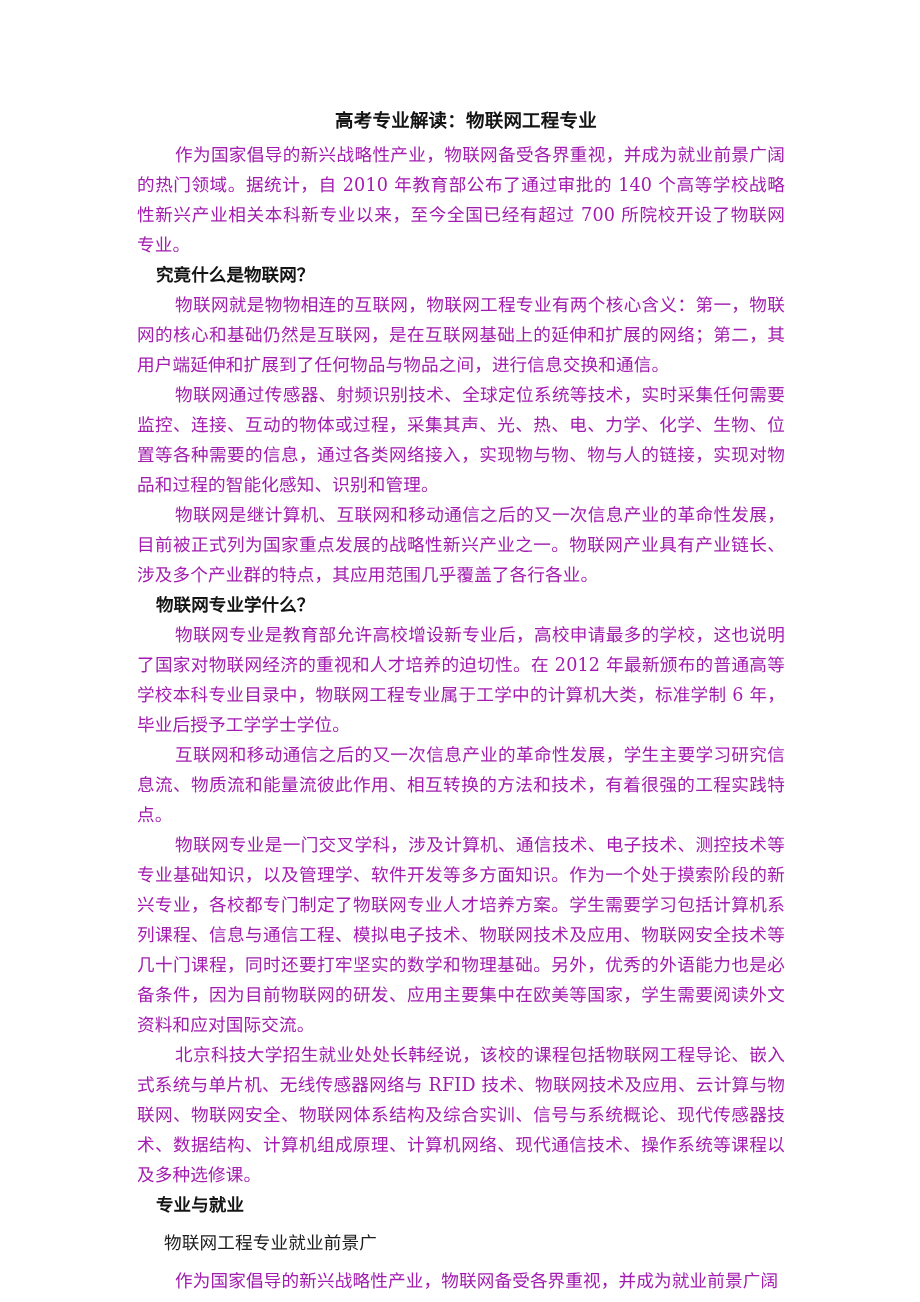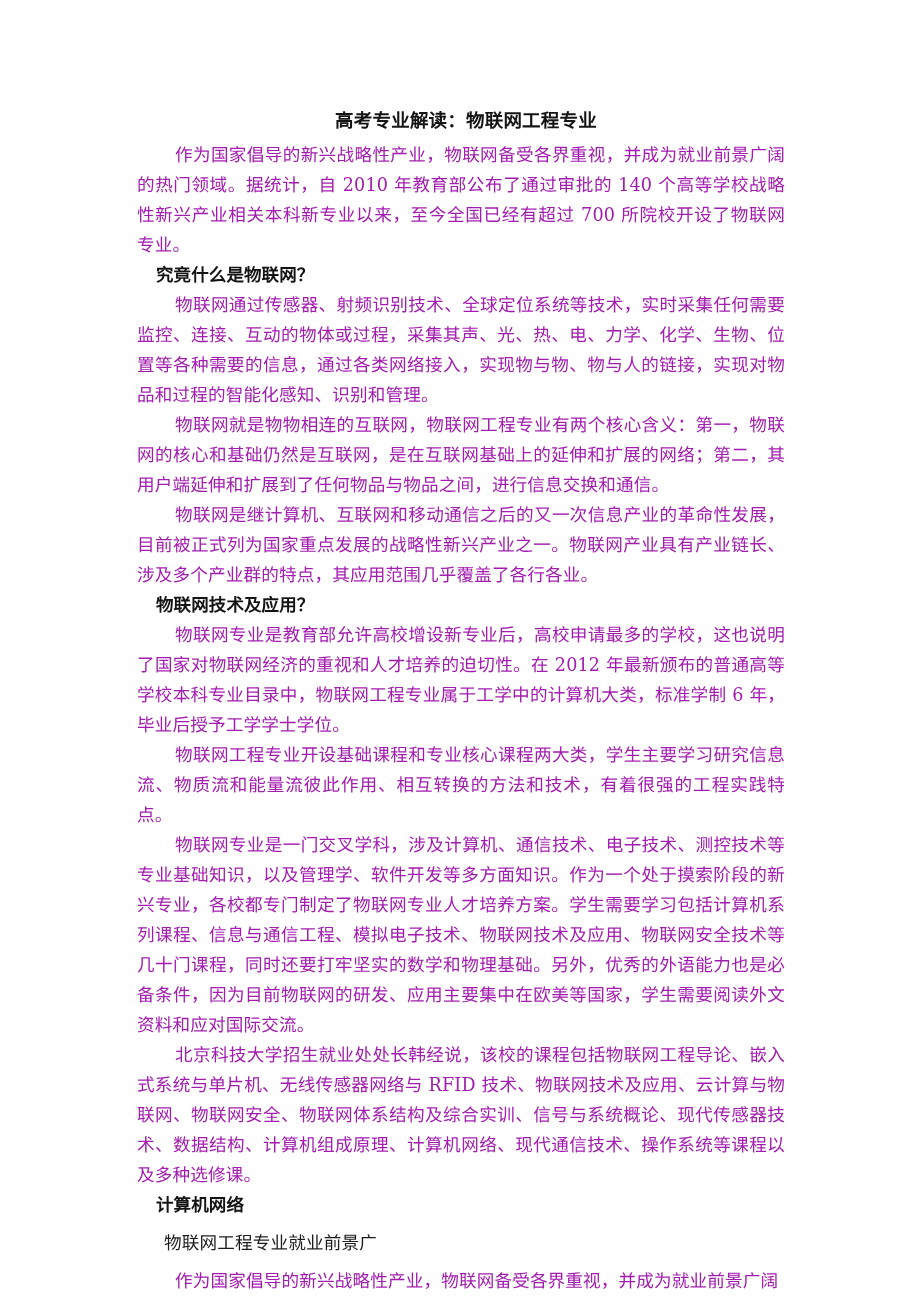--- a/index.html
+++ b/index.html
@@ -93,36 +93,36 @@
 
 <div class="page">
   <div class="content">
 
     <h1 class="doc-title">高考专业解读：物联网工程专业</h1>
 
     <p class="body-para">作为国家倡导的新兴战略性产业，物联网备受各界重视，并成为就业前景广阔的热门领域。据统计，自 2010 年教育部公布了通过审批的 140 个高等学校战略性新兴产业相关本科新专业以来，至今全国已经有超过 700 所院校开设了物联网专业。</p>
 
     <h2 class="section-heading">究竟什么是物联网？</h2>
 
+    <p class="body-para">物联网就是物物相连的互联网，物联网工程专业有两个核心含义：第一，物联网的核心和基础仍然是互联网，是在互联网基础上的延伸和扩展的网络；第二，其用户端延伸和扩展到了任何物品与物品之间，进行信息交换和通信。</p>
+
     <p class="body-para">物联网通过传感器、射频识别技术、全球定位系统等技术，实时采集任何需要监控、连接、互动的物体或过程，采集其声、光、热、电、力学、化学、生物、位置等各种需要的信息，通过各类网络接入，实现物与物、物与人的链接，实现对物品和过程的智能化感知、识别和管理。</p>
-
-    <p class="body-para">物联网就是物物相连的互联网，物联网工程专业有两个核心含义：第一，物联网的核心和基础仍然是互联网，是在互联网基础上的延伸和扩展的网络；第二，其用户端延伸和扩展到了任何物品与物品之间，进行信息交换和通信。</p>
 
     <p class="body-para">物联网是继计算机、互联网和移动通信之后的又一次信息产业的革命性发展，目前被正式列为国家重点发展的战略性新兴产业之一。物联网产业具有产业链长、涉及多个产业群的特点，其应用范围几乎覆盖了各行各业。</p>
 
-    <h2 class="section-heading">物联网技术及应用？</h2>
+    <h2 class="section-heading">物联网专业学什么？</h2>
 
     <p class="body-para">物联网专业是教育部允许高校增设新专业后，高校申请最多的学校，这也说明了国家对物联网经济的重视和人才培养的迫切性。在 2012 年最新颁布的普通高等学校本科专业目录中，物联网工程专业属于工学中的计算机大类，标准学制 6 年，毕业后授予工学学士学位。</p>
 
-    <p class="body-para">物联网工程专业开设基础课程和专业核心课程两大类，学生主要学习研究信息流、物质流和能量流彼此作用、相互转换的方法和技术，有着很强的工程实践特点。</p>
+    <p class="body-para">互联网和移动通信之后的又一次信息产业的革命性发展，学生主要学习研究信息流、物质流和能量流彼此作用、相互转换的方法和技术，有着很强的工程实践特点。</p>
 
     <p class="body-para">物联网专业是一门交叉学科，涉及计算机、通信技术、电子技术、测控技术等专业基础知识，以及管理学、软件开发等多方面知识。作为一个处于摸索阶段的新兴专业，各校都专门制定了物联网专业人才培养方案。学生需要学习包括计算机系列课程、信息与通信工程、模拟电子技术、物联网技术及应用、物联网安全技术等几十门课程，同时还要打牢坚实的数学和物理基础。另外，优秀的外语能力也是必备条件，因为目前物联网的研发、应用主要集中在欧美等国家，学生需要阅读外文资料和应对国际交流。</p>
 
     <p class="body-para">北京科技大学招生就业处处长韩经说，该校的课程包括物联网工程导论、嵌入式系统与单片机、无线传感器网络与 RFID 技术、物联网技术及应用、云计算与物联网、物联网安全、物联网体系结构及综合实训、信号与系统概论、现代传感器技术、数据结构、计算机组成原理、计算机网络、现代通信技术、操作系统等课程以及多种选修课。</p>
 
-    <h2 class="section-heading">计算机网络</h2>
+    <h2 class="section-heading">专业与就业</h2>
 
     <p class="sub-line">物联网工程专业就业前景广</p>
 
     <p class="body-para clipped">作为国家倡导的新兴战略性产业，物联网备受各界重视，并成为就业前景广阔的热门领域，使得物联网成为各家高校争相申请的一个新专业，主要就业于与物联网相关的企业、行业，从事物联网的通信架构、网络协议和标准、无线传感</p>
 
   </div>
 </div>
 
 </body></html>

